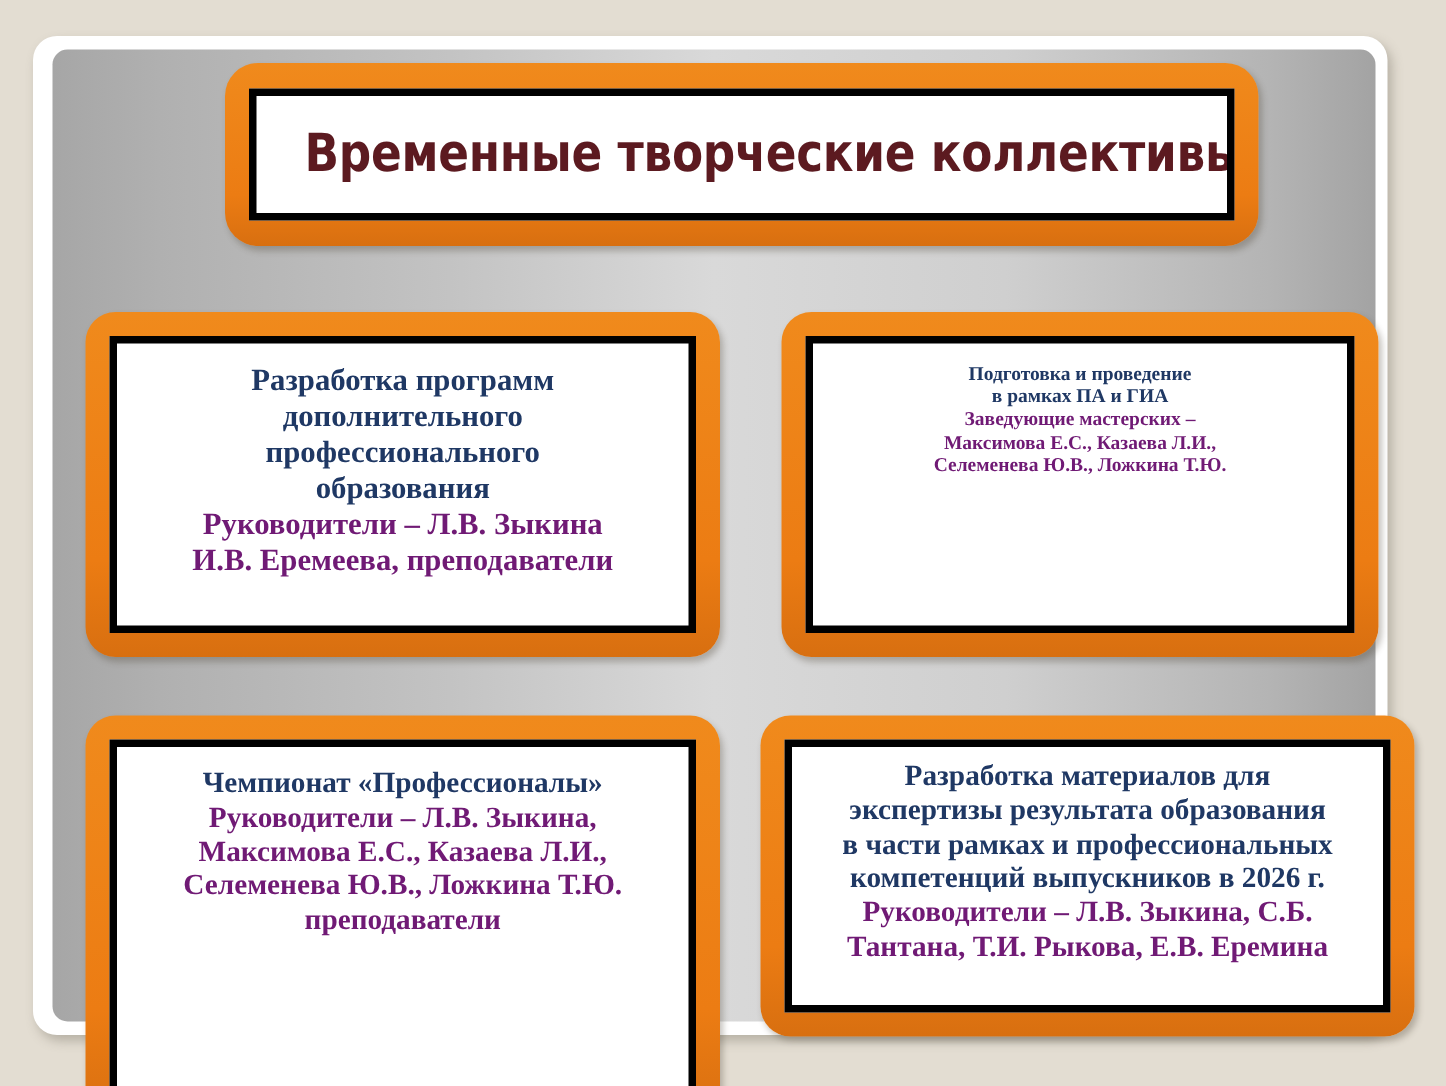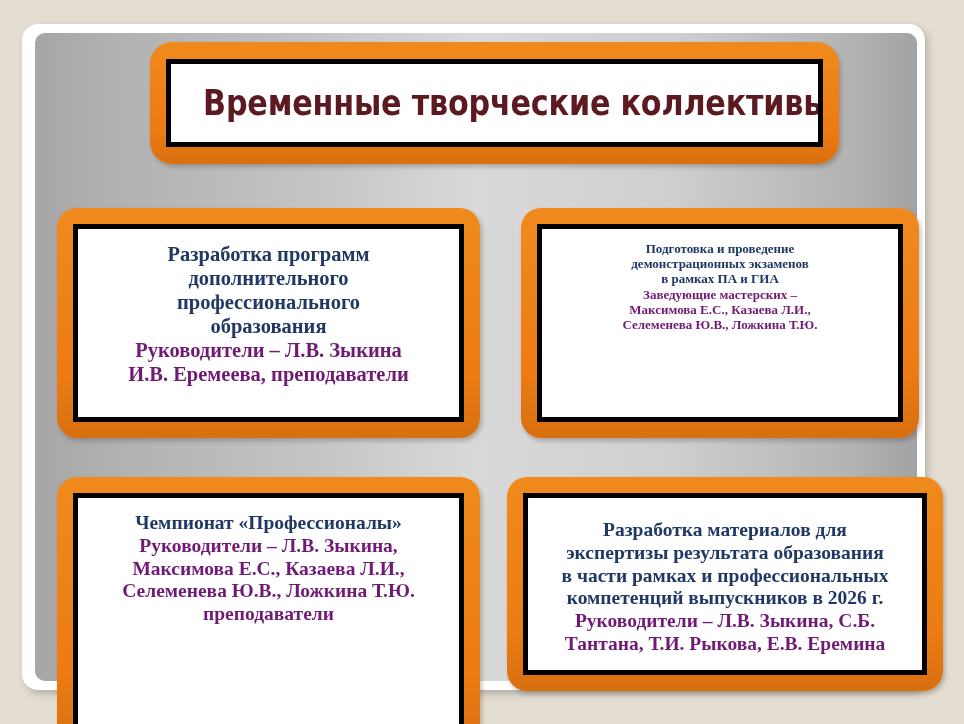--- a/index.html
+++ b/index.html
@@ -109,21 +109,21 @@
     left: 16px;
     top: 16px;
     right: 16px;
     bottom: 16px;
     padding: 6px 6px 4px 6px;
     display: flex;
     flex-direction: column;
     justify-content: center;
   }
   #box-bl > .inner { justify-content: flex-start; padding-top: 14px; }
-  #box-br > .inner { justify-content: flex-start; padding-top: 21px; }
+  #box-br > .inner { justify-content: flex-start; padding-top: 9px; }
   #box-tr > .inner { justify-content: flex-start; padding-top: 12px; }
   #box-tl > .inner { justify-content: flex-start; padding-top: 14px; }
 
   .line {
     text-align: center;
     font-family: "Liberation Serif", serif;
     font-weight: bold;
     line-height: 1.17;
     white-space: nowrap;
   }
@@ -157,21 +157,20 @@
       <div class="line blue">профессионального</div>
       <div class="line blue">образования</div>
       <div class="line black">Руководители – Л.В. Зыкина</div>
       <div class="line black">И.В. Еремеева, преподаватели</div>
     </div>
   </div>
 
   <div class="obox" id="box-tr">
     <div class="inner">
       <div class="line blue">Подготовка и проведение</div>
-      <div class="line blue">демонстрационных экзаменов</div>
       <div class="line blue">в рамках ПА и ГИА</div>
       <div class="line black">Заведующие мастерских –</div>
       <div class="line black">Максимова Е.С., Казаева Л.И.,</div>
       <div class="line black">Селеменева Ю.В., Ложкина Т.Ю.</div>
     </div>
   </div>
 
   <div class="obox" id="box-bl">
     <div class="inner">
       <div class="line blue">Чемпионат «Профессионалы»</div>

